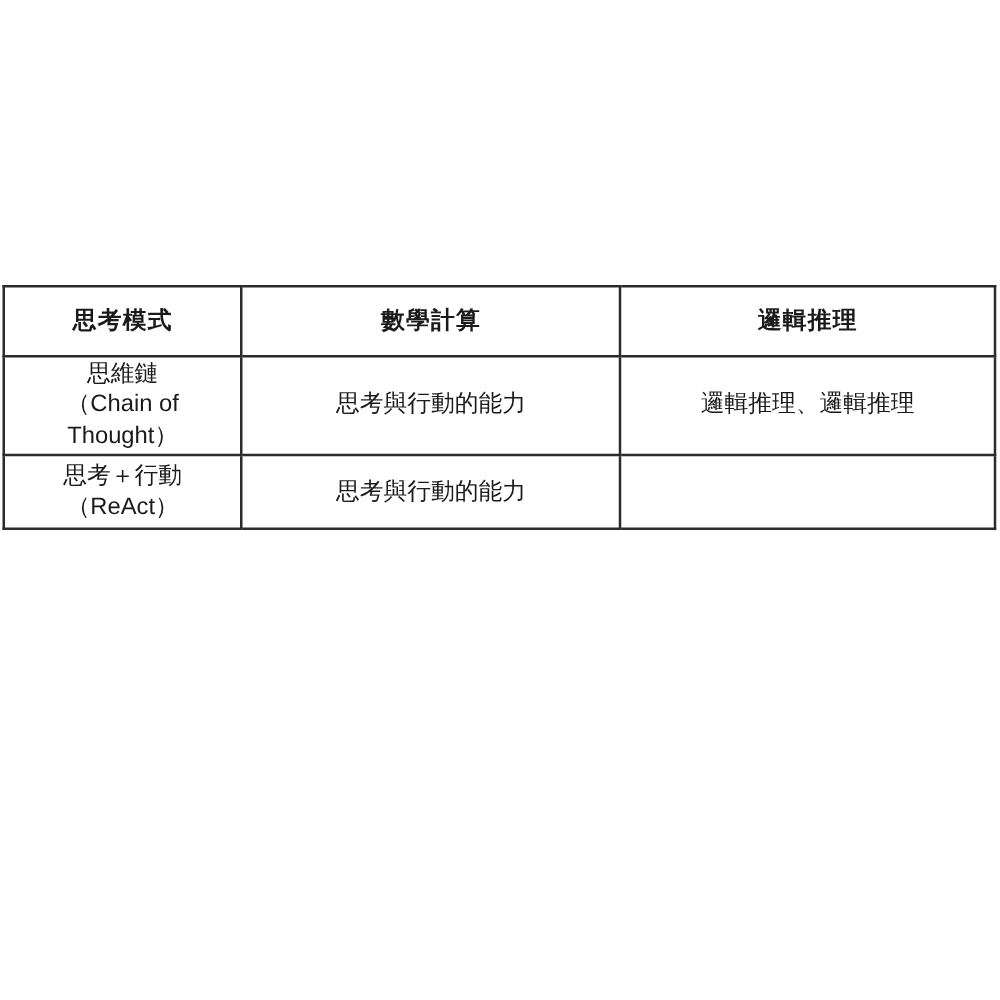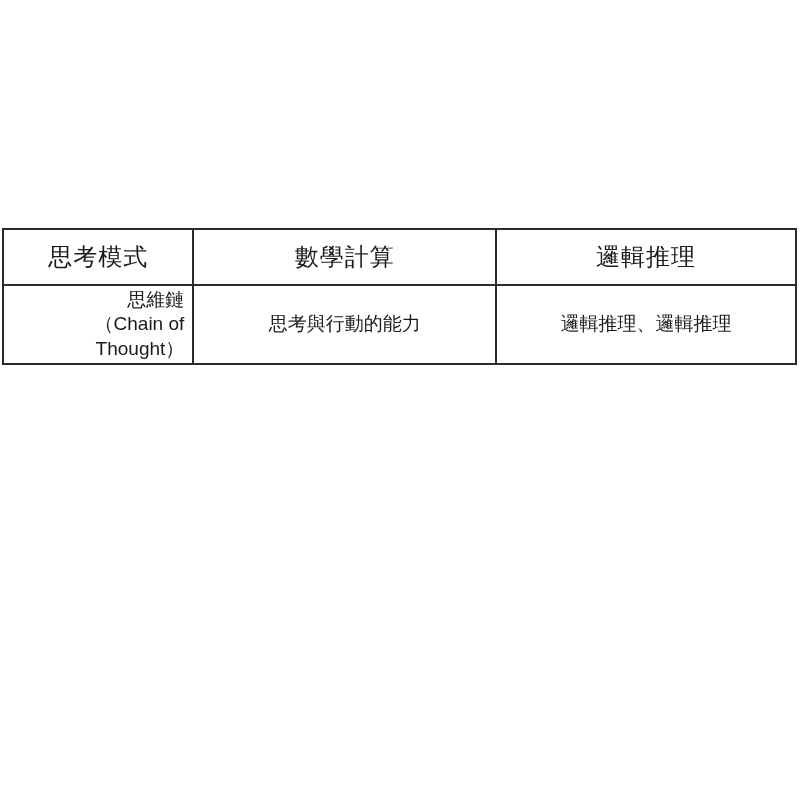--- a/index.html
+++ b/index.html
@@ -29,31 +29,30 @@
     }
     .modes-table th,
     .modes-table td {
       border: 2px solid #2b2b2b;
       text-align: center;
       vertical-align: middle;
       padding: 2px 8px;
       overflow: hidden;
     }
     .modes-table th {
-      font-weight: normal;
+      font-weight: bold;
       height: 50px;
-      font-size: 24px;
+      font-size: 19px;
       letter-spacing: 1px;
     }
     .modes-table td {
       height: 53.5px;
     }
     .mode-line {
       display: block;
-      text-align: right;
     }
   </style>
 </head>
 <body>
 
 <div class="page">
   <table class="modes-table">
     <colgroup>
       <col style="width: 24.0%;">
       <col style="width: 38.2%;">
@@ -68,15 +67,23 @@
     </thead>
     <tbody>
       <tr>
         <td>
           <span class="mode-line">思維鏈</span>
           <span class="mode-line">（Chain of Thought）</span>
         </td>
         <td>思考與行動的能力</td>
         <td>邏輯推理、邏輯推理</td>
       </tr>
+      <tr>
+        <td>
+          <span class="mode-line">思考＋行動</span>
+          <span class="mode-line">（ReAct）</span>
+        </td>
+        <td>思考與行動的能力</td>
+        <td></td>
+      </tr>
     </tbody>
   </table>
 </div>
 
 </body></html>

